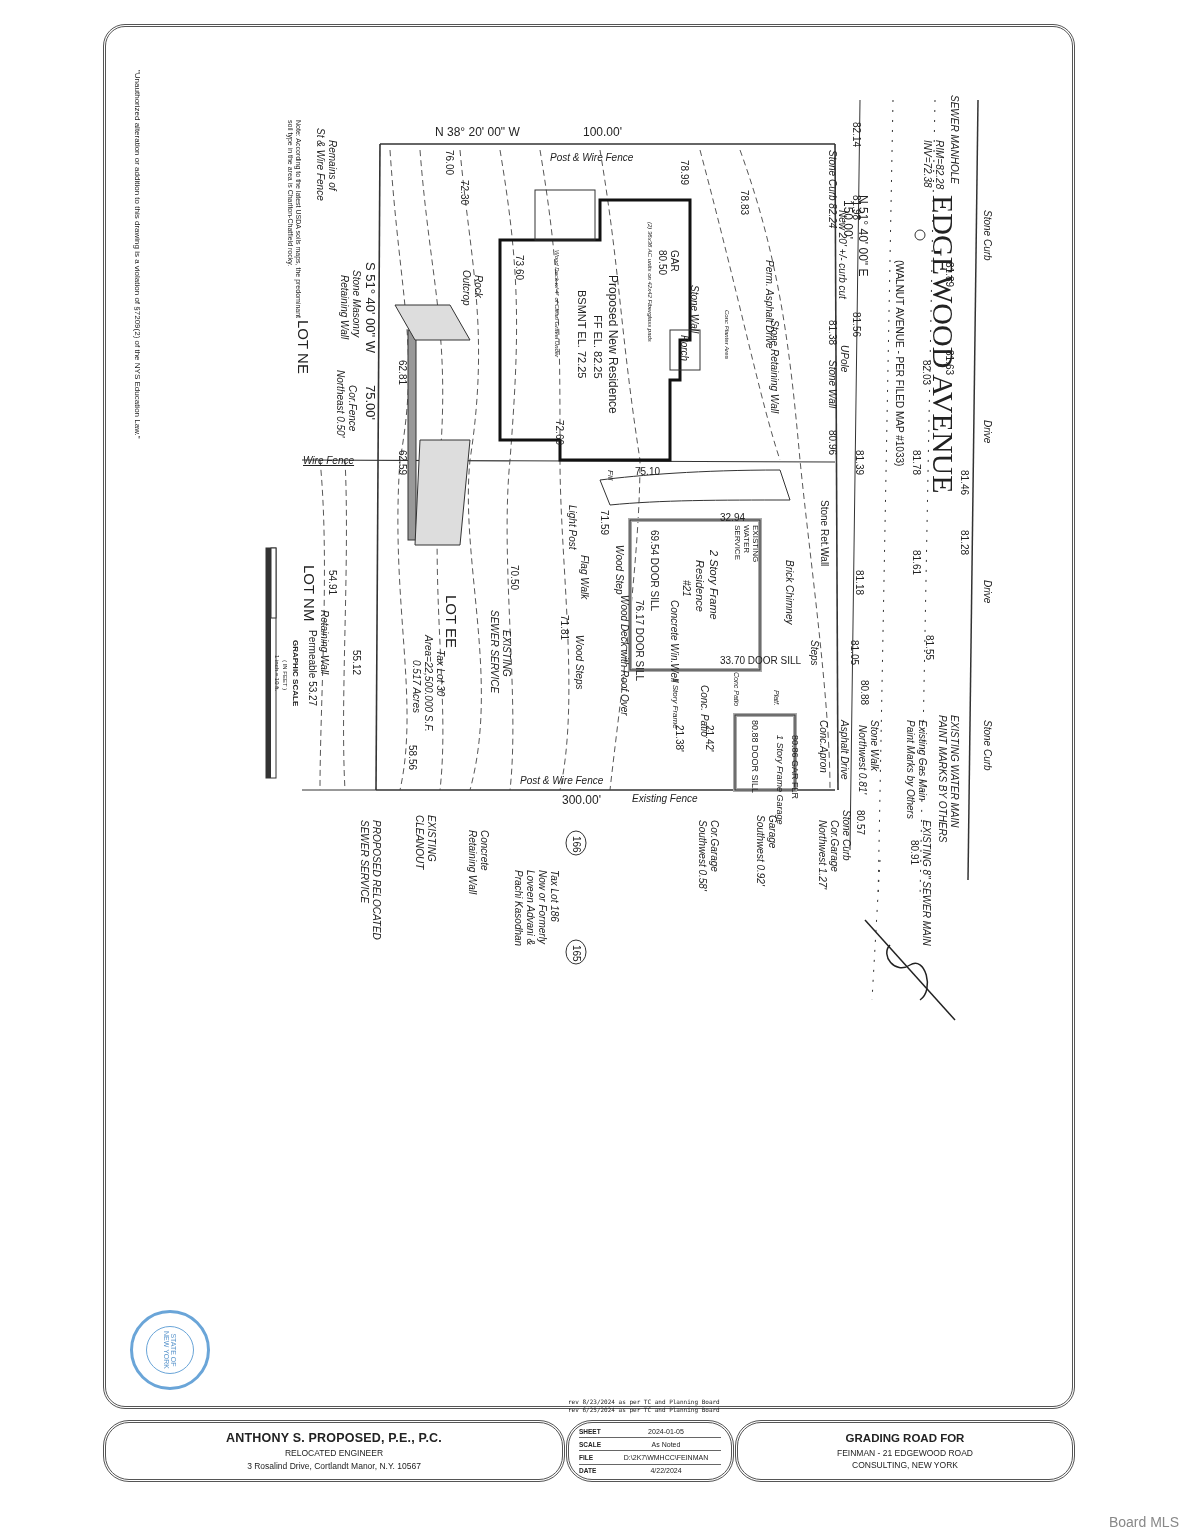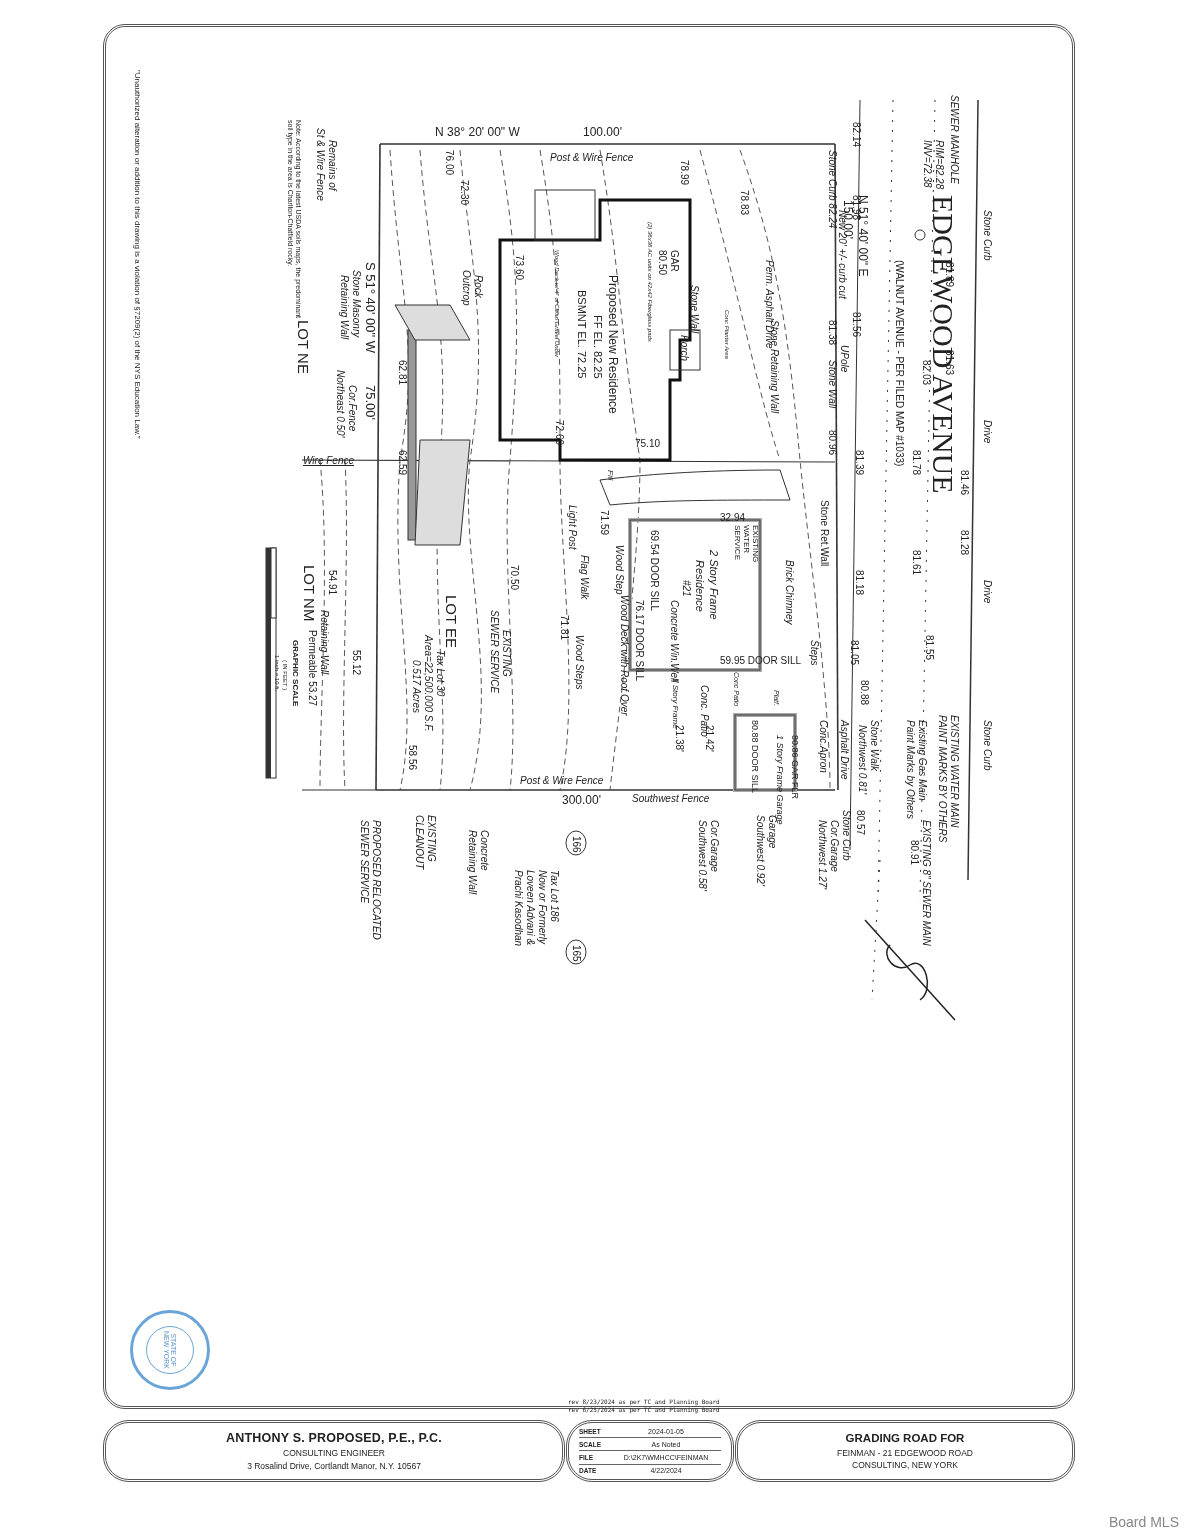--- a/index.html
+++ b/index.html
@@ -125,21 +125,21 @@
 <div class="rot it" style="left:868px;top:725px;transform:rotate(90deg);">Northwest 0.81'</div>
 <div class="rot it" style="left:850px;top:720px;transform:rotate(90deg);">Asphalt Drive</div>
 <div class="rot it" style="left:829px;top:720px;transform:rotate(90deg);">Conc.Apron</div>
 <div class="rot it" style="left:852px;top:810px;transform:rotate(90deg);">Stone Curb</div>
 <div class="rot it" style="left:840px;top:820px;transform:rotate(90deg);">Cor.Garage</div>
 <div class="rot it" style="left:828px;top:820px;transform:rotate(90deg);">Northwest 1.27'</div>
 <div class="rot it" style="left:778px;top:815px;transform:rotate(90deg);">Garage</div>
 <div class="rot it" style="left:766px;top:815px;transform:rotate(90deg);">Southwest 0.92'</div>
 <div class="rot it" style="left:720px;top:820px;transform:rotate(90deg);">Cor.Garage</div>
 <div class="rot it" style="left:708px;top:820px;transform:rotate(90deg);">Southwest 0.58'</div>
-<div class="rot it" style="left:632px;top:793px;">Southwest Fence</div>
+<div class="rot it" style="left:632px;top:793px;">Existing Fence</div>
 <div class="rot it" style="left:520px;top:775px;">Post &amp; Wire Fence</div>
 <div class="rot it" style="left:550px;top:152px;">Post &amp; Wire Fence</div>
 <div class="rot it" style="left:303px;top:455px;text-decoration:underline;">Wire Fence</div>
 <div class="rot it" style="left:490px;top:830px;transform:rotate(90deg);">Concrete</div>
 <div class="rot it" style="left:478px;top:830px;transform:rotate(90deg);">Retaining Wall</div>
 <div class="rot it" style="left:437px;top:815px;transform:rotate(90deg);">EXISTING</div>
 <div class="rot it" style="left:425px;top:815px;transform:rotate(90deg);">CLEANOUT</div>
 <div class="rot it" style="left:382px;top:820px;transform:rotate(90deg);">PROPOSED RELOCATED</div>
 <div class="rot it" style="left:370px;top:820px;transform:rotate(90deg);">SEWER SERVICE</div>
 <div class="rot it" style="left:512px;top:630px;transform:rotate(90deg);">EXISTING</div>
@@ -185,21 +185,21 @@
 <div class="rot" style="left:668px;top:250px;transform:rotate(90deg);">80.50</div>
 <div class="rot it" style="left:653px;top:222px;transform:rotate(90deg);font-size:6px;">(2) 36x36 AC units on 42x42 Fiberglass pads</div>
 <div class="rot it" style="left:560px;top:250px;transform:rotate(90deg);font-size:6px;">Wood Deck w/ 4" of Clean Gravel Under</div>
 <div class="rot it" style="left:720px;top:550px;transform:rotate(90deg);font-size:11px;">2 Story Frame</div>
 <div class="rot it" style="left:706px;top:560px;transform:rotate(90deg);font-size:11px;">Residence</div>
 <div class="rot it" style="left:692px;top:580px;transform:rotate(90deg);">#21</div>
 <div class="rot" style="left:760px;top:525px;transform:rotate(90deg);font-size:8px;width:60px;white-space:normal;">EXISTING WATER SERVICE</div>
 <div class="rot it" style="left:795px;top:560px;transform:rotate(90deg);">Brick Chimney</div>
 <div class="rot" style="left:660px;top:530px;transform:rotate(90deg);">69.54 DOOR SILL</div>
 <div class="rot" style="left:645px;top:600px;transform:rotate(90deg);">76.17 DOOR SILL</div>
-<div class="rot" style="left:720px;top:655px;">59.95 DOOR SILL</div>
+<div class="rot" style="left:720px;top:655px;">33.70 DOOR SILL</div>
 <div class="rot it" style="left:680px;top:600px;transform:rotate(90deg);">Concrete Win.Well</div>
 <div class="rot it" style="left:625px;top:545px;transform:rotate(90deg);">Wood Step</div>
 <div class="rot it" style="left:630px;top:595px;transform:rotate(90deg);">Wood Deck with Roof Over</div>
 <div class="rot it" style="left:585px;top:635px;transform:rotate(90deg);">Wood Steps</div>
 <div class="rot it" style="left:590px;top:555px;transform:rotate(90deg);">Flag Walk</div>
 <div class="rot it" style="left:578px;top:505px;transform:rotate(90deg);">Light Post</div>
 <div class="rot it" style="left:680px;top:678px;transform:rotate(90deg);font-size:8px;">1 Story Frame</div>
 <div class="rot it" style="left:710px;top:685px;transform:rotate(90deg);">Conc. Patio</div>
 <div class="rot it" style="left:785px;top:735px;transform:rotate(90deg);font-size:9px;">1 Story Frame Garage</div>
 <div class="rot" style="left:760px;top:720px;transform:rotate(90deg);font-size:9px;">80.88 DOOR SILL</div>
@@ -224,21 +224,21 @@
 <div class="rot" style="left:838px;top:320px;transform:rotate(90deg);">81.38</div>
 <div class="rot" style="left:865px;top:450px;transform:rotate(90deg);">81.39</div>
 <div class="rot" style="left:865px;top:570px;transform:rotate(90deg);">81.18</div>
 <div class="rot" style="left:860px;top:640px;transform:rotate(90deg);">81.05</div>
 <div class="rot" style="left:870px;top:680px;transform:rotate(90deg);">80.88</div>
 <div class="rot" style="left:866px;top:810px;transform:rotate(90deg);">80.57</div>
 <div class="rot" style="left:920px;top:840px;transform:rotate(90deg);">80.91</div>
 <div class="rot" style="left:838px;top:430px;transform:rotate(90deg);">80.96</div>
 <div class="rot" style="left:690px;top:160px;transform:rotate(90deg);">78.99</div>
 <div class="rot" style="left:750px;top:190px;transform:rotate(90deg);">78.83</div>
-<div class="rot" style="left:635px;top:438px;">75.10</div>
+<div class="rot" style="left:635px;top:466px;">75.10</div>
 <div class="rot" style="left:720px;top:512px;">32.94</div>
 <div class="rot" style="left:610px;top:510px;transform:rotate(90deg);">71.59</div>
 <div class="rot" style="left:570px;top:615px;transform:rotate(90deg);">71.81</div>
 <div class="rot" style="left:685px;top:725px;transform:rotate(90deg);">21.38'</div>
 <div class="rot" style="left:715px;top:725px;transform:rotate(90deg);">21.42'</div>
 <div class="rot" style="left:455px;top:150px;transform:rotate(90deg);">76.00</div>
 <div class="rot" style="left:470px;top:180px;transform:rotate(90deg);">72.30</div>
 <div class="rot" style="left:525px;top:255px;transform:rotate(90deg);">73.60</div>
 <div class="rot" style="left:565px;top:420px;transform:rotate(90deg);">72.60</div>
 <div class="rot" style="left:408px;top:360px;transform:rotate(90deg);">62.81</div>
@@ -253,21 +253,21 @@
       <span>STATE OF NEW YORK</span>
     </div>
 </div>
 
 <div class="revs">
   <div>rev 8/23/2024 as per TC and Planning Board</div>
   <div>rev 6/25/2024 as per TC and Planning Board</div>
 </div>
 <div class="tb tb-left">
   <div class="firm-name">ANTHONY S. PROPOSED, P.E., P.C.</div>
-  <div class="firm-sub">CONSULTING ENGINEER</div>
+  <div class="firm-sub">RELOCATED ENGINEER</div>
   <div class="firm-addr">3 Rosalind Drive, Cortlandt Manor, N.Y. 10567</div>
 </div>
 <div class="tb tb-mid">
   <div class="mrow">
       <span class="mlab">SHEET</span>
       <span class="mval">2024-01-05</span>
     </div>
   <div class="mrow">
       <span class="mlab">SCALE</span>
       <span class="mval">As Noted</span>

